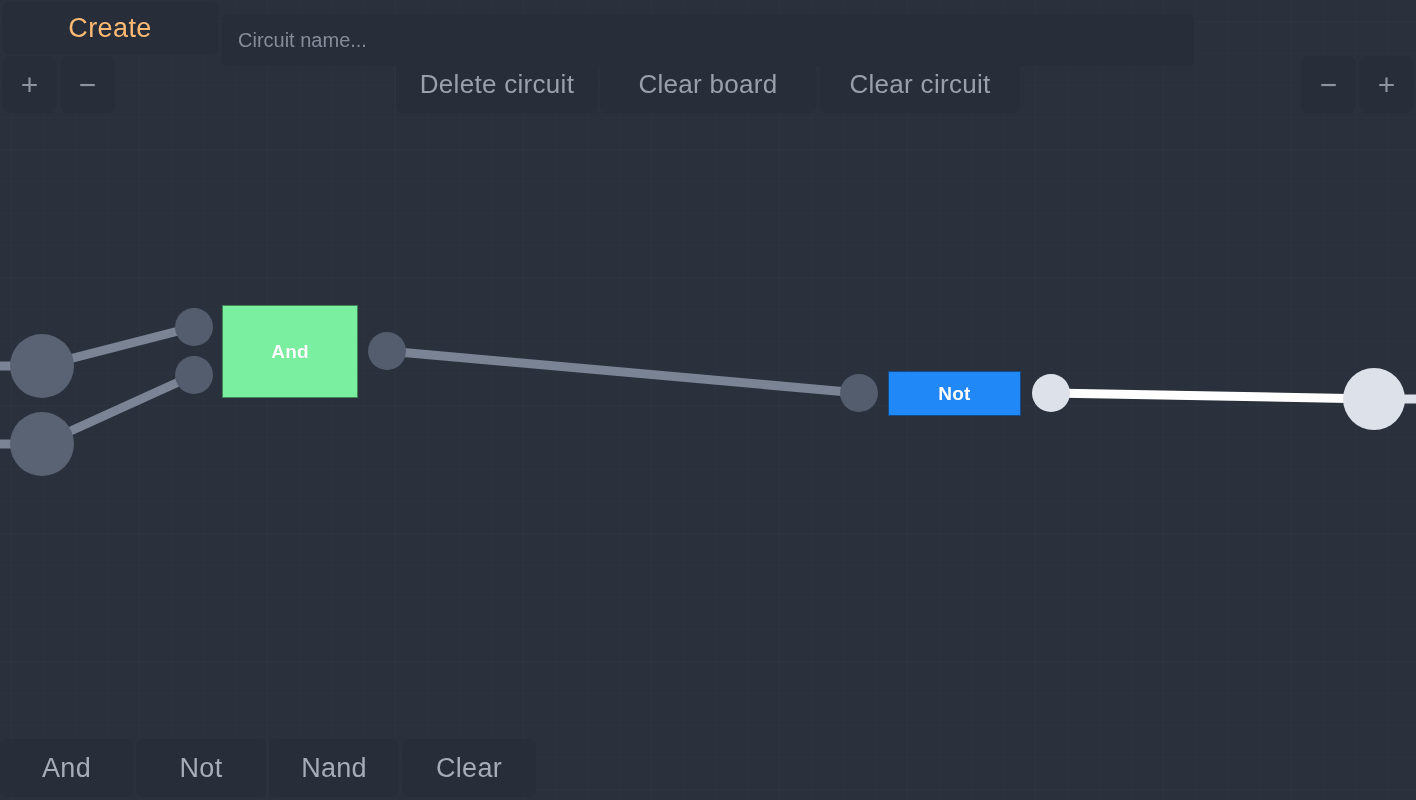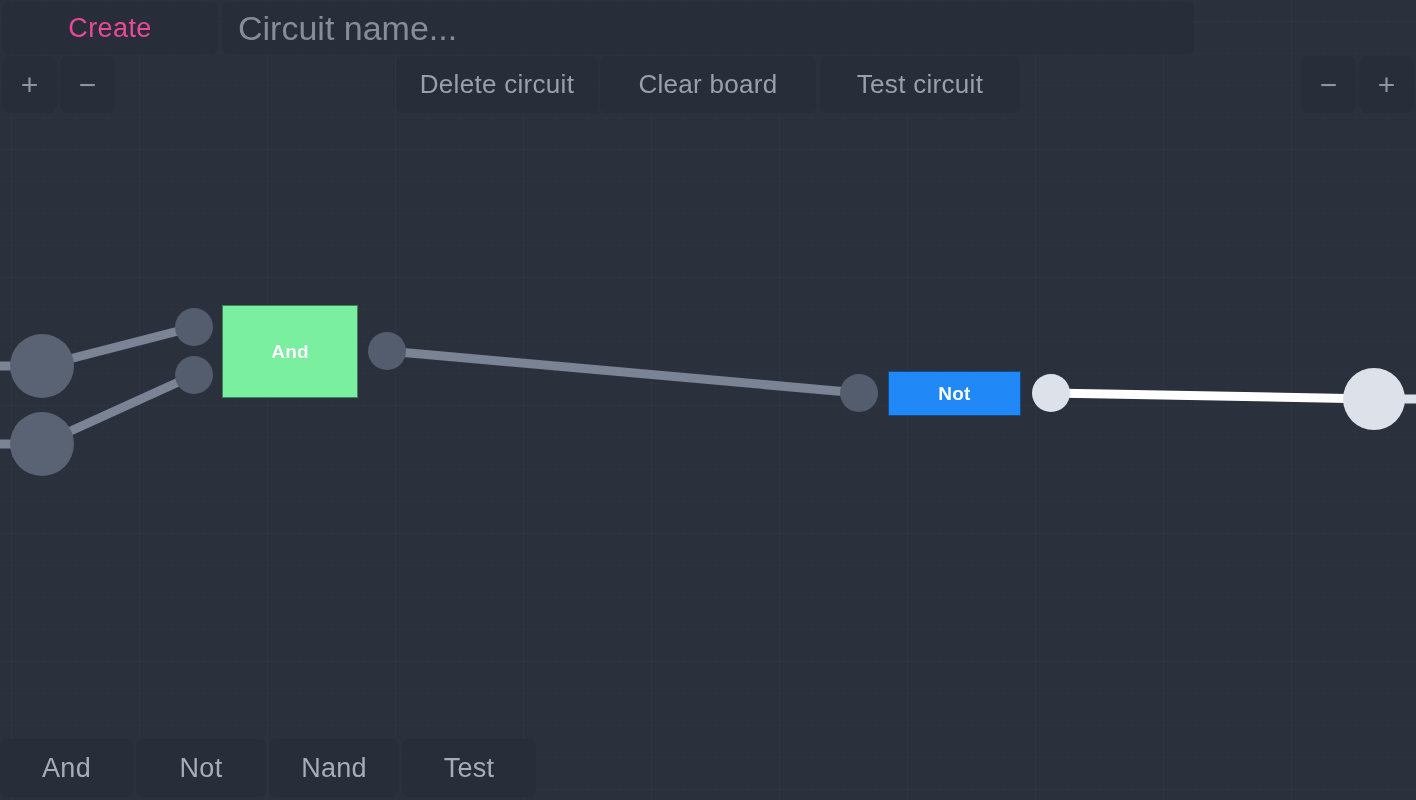--- a/index.html
+++ b/index.html
@@ -87,43 +87,43 @@
   }
   .tb-btn {
     position: absolute;
     top: 2px;
     height: 52px;
     background: #272d39;
     border-radius: 7px;
     display: flex;
     align-items: center;
     justify-content: center;
-    color: #ec4899;
+    color: #fdba74;
     font-size: 27px;
     font-weight: 300;
     letter-spacing: .4px;
     box-sizing: border-box;
     cursor: pointer;
     user-select: none;
   }
   #btn-create { left: 2px;  width: 216px; }
   #btn-menu   { left: 1198px; width: 216px; }
 
   #circuit-name {
     position: absolute;
     left: 222px;
-    top: 2px;
+    top: 14px;
     width: 972px;
     height: 52px;
     background: #272d39;
     border: none;
     border-radius: 7px;
     color: #ef4444;
     font-family: "Liberation Sans", sans-serif;
-    font-size: 34px;
+    font-size: 20px;
     font-weight: 300;
     padding: 0 16px;
     box-sizing: border-box;
     outline: none;
   }
   #circuit-name::placeholder { color: #868d99; opacity: 1; }
 
   
   .toolrow {
     position: absolute;
@@ -243,26 +243,26 @@
     <input id="circuit-name" type="text" placeholder="Circuit name..." style="">
 
   </div>
 
   <div class="toolrow">
     <div class="sq-btn" id="btn-zoom-in-left">+</div>
     <div class="sq-btn" id="btn-zoom-out-left">−</div>
 
     <div class="tool-btn" id="btn-delete-circuit">Delete circuit</div>
     <div class="tool-btn" id="btn-clear-board">Clear board</div>
-    <div class="tool-btn" id="btn-open-circuit">Test circuit</div>
+    <div class="tool-btn" id="btn-open-circuit">Clear circuit</div>
 
     <div class="sq-btn" id="btn-zoom-out-right">−</div>
     <div class="sq-btn" id="btn-zoom-in-right">+</div>
   </div>
 
   <div class="palette">
     <div class="pal-btn" id="pal-and">And</div>
     <div class="pal-btn" id="pal-not">Not</div>
     <div class="pal-btn" id="pal-nand">Nand</div>
-    <div class="pal-btn" id="pal-test">Test</div>
+    <div class="pal-btn" id="pal-test">Clear</div>
   </div>
 
 </div>
 
 </body></html>

